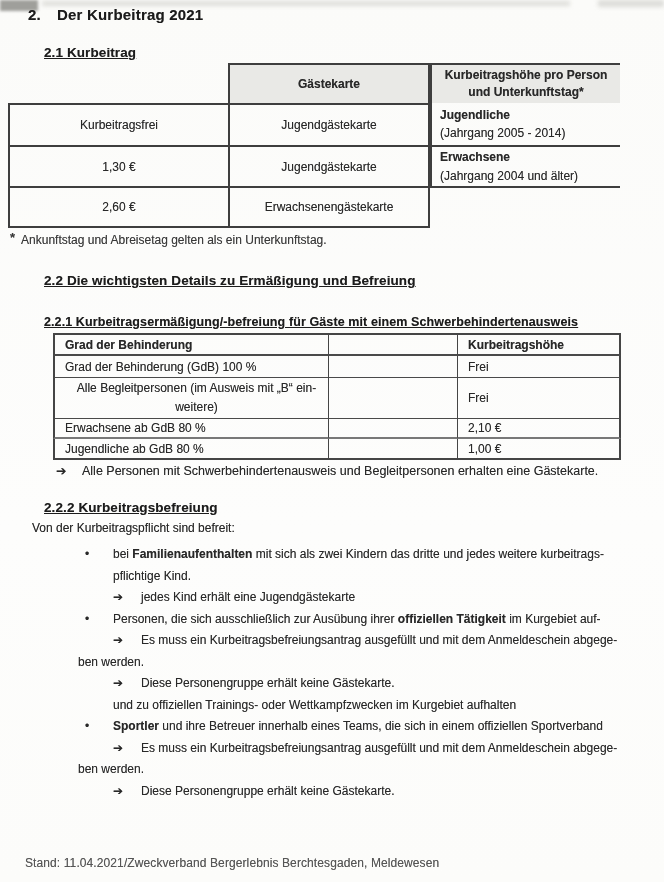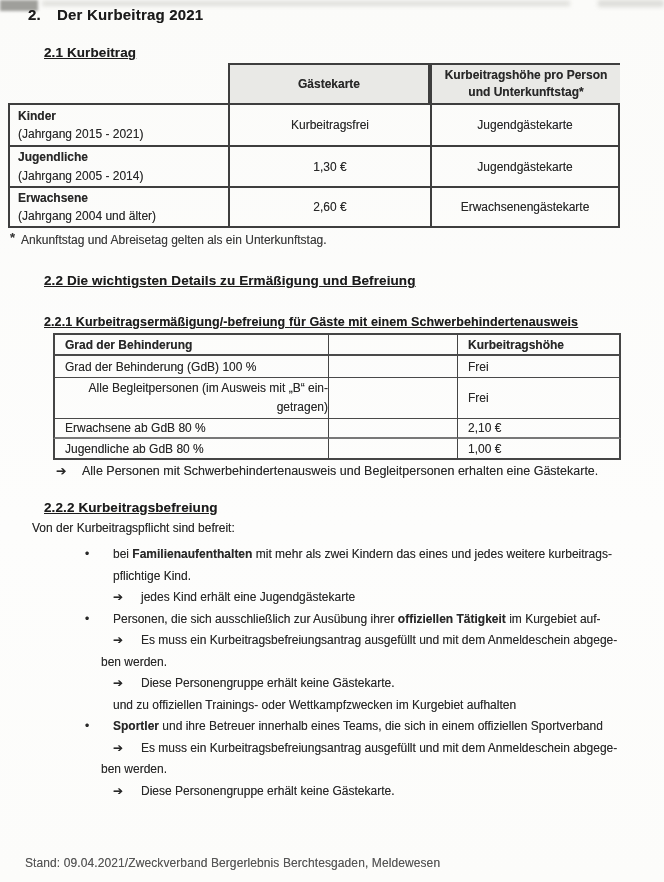--- a/index.html
+++ b/index.html
@@ -50,32 +50,32 @@
         grid-template-rows:23px 22px 41px 20px 21px; }
   .t2 > div { box-sizing:border-box; border-left:1.6px solid #454545; font-size:12px;
               display:flex; align-items:center; padding-left:10px; }
   .t2 .outl { border-left:2px solid #454545; }
   .t2 .outr { border-right:2px solid #454545; }
   .t2 .hd  { border-top:2px solid #454545; border-bottom:2.5px solid #4a4a4a; font-weight:700; }
   .t2 .r1  { border-bottom:1.4px solid #4a4a4a; }
   .t2 .r2  { border-bottom:1.4px solid #4a4a4a; }
   .t2 .r3  { border-bottom:2.5px solid #787878; }
   .t2 .r4  { border-bottom:2px solid #454545; }
-  .t2 .two { flex-direction:column; align-items:flex-end; justify-content:center; line-height:19px; }
+  .t2 .two { flex-direction:column; align-items:center; justify-content:center; line-height:19px; }
 
   .note221 { position:absolute; left:56px; top:463px; font-size:12.5px; white-space:nowrap; }
   .arrow-g { display:inline-block; width:26px; }
 
   
   .bullets { position:absolute; left:0; top:544px; width:664px; }
   .bl { height:21.5px; line-height:21.5px; font-size:12px; white-space:nowrap; }
   .mk-b { display:inline-block; margin-left:85px; width:28px; }
   .mk-a { display:inline-block; margin-left:113px; width:28px; }
   .cont1 { padding-left:113px; }
-  .cont2 { padding-left:101px; }
+  .cont2 { padding-left:78px; }
   .bl b, .t1 b { font-weight:700; }
 
   .footer { position:absolute; left:25px; top:856px; font-size:12px; color:#565656; letter-spacing:.1px; }
 </style>
 </head>
 <body>
 
 <div class="page">
 
   <div class="smudge1"></div>
@@ -91,24 +91,20 @@
   <div class="t1">
     <div></div>
     <div class="th last">
       <span>Gästekarte</span>
     </div>
     <div class="th">
       <span>Kurbeitragshöhe pro Person</span>
       <span>und Unterkunftstag*</span>
     </div>
 
-    <div class="td label rowtop">
-      <span class="g">Kinder</span>
-      <span>(Jahrgang 2015 - 2021)</span>
-    </div>
     <div class="td rowtop">Kurbeitragsfrei</div>
     <div class="td rowtop lastcol">Jugendgästekarte</div>
 
     <div class="td label">
       <span class="g">Jugendliche</span>
       <span>(Jahrgang 2005 - 2014)</span>
     </div>
     <div class="td">1,30 €</div>
     <div class="td lastcol">Jugendgästekarte</div>
 
@@ -131,21 +127,21 @@
     <div class="hd outl">Grad der Behinderung</div>
     <div class="hd"></div>
     <div class="hd outr">Kurbeitragshöhe</div>
 
     <div class="r1 outl">Grad der Behinderung (GdB) 100 %</div>
     <div class="r1"></div>
     <div class="r1 outr">Frei</div>
 
     <div class="r2 outl two">
       <span>Alle Begleitpersonen (im Ausweis mit „B“ ein-</span>
-      <span>getragen)</span>
+      <span>weitere)</span>
     </div>
     <div class="r2"></div>
     <div class="r2 outr">Frei</div>
 
     <div class="r3 outl">Erwachsene ab GdB 80 %</div>
     <div class="r3"></div>
     <div class="r3 outr">2,10 €</div>
 
     <div class="r4 outl">Jugendliche ab GdB 80 %</div>
     <div class="r4"></div>
@@ -154,21 +150,21 @@
 
   <div class="note221">
     <span class="arrow-g">➔</span><span>Alle Personen mit Schwerbehindertenausweis und Begleitpersonen erhalten eine Gästekarte.</span>
   </div>
 
   <div class="hd2 h222">2.2.2 Kurbeitragsbefreiung</div>
   <div class="intro">Von der Kurbeitragspflicht sind befreit:</div>
 
   <div class="bullets">
     <div class="bl">
-      <span class="mk-b">•</span><span>bei </span><b>Familienaufenthalten</b><span> mit mehr als zwei Kindern das eines und jedes weitere kurbeitrags-</span>
+      <span class="mk-b">•</span><span>bei </span><b>Familienaufenthalten</b><span> mit sich als zwei Kindern das dritte und jedes weitere kurbeitrags-</span>
     </div>
     <div class="bl cont1">pflichtige Kind.</div>
     <div class="bl">
       <span class="mk-a">➔</span><span>jedes Kind erhält eine Jugendgästekarte</span>
     </div>
 
     <div class="bl">
       <span class="mk-b">•</span><span>Personen, die sich ausschließlich zur Ausübung ihrer </span><b>offiziellen Tätigkeit</b><span> im Kurgebiet auf-</span>
     </div>
     <div class="bl">
@@ -185,15 +181,15 @@
     </div>
     <div class="bl">
       <span class="mk-a">➔</span><span>Es muss ein Kurbeitragsbefreiungsantrag ausgefüllt und mit dem Anmeldeschein abgege-</span>
     </div>
     <div class="bl cont2">ben werden.</div>
     <div class="bl">
       <span class="mk-a">➔</span><span>Diese Personengruppe erhält keine Gästekarte.</span>
     </div>
   </div>
 
-  <div class="footer">Stand: 09.04.2021/Zweckverband Bergerlebnis Berchtesgaden, Meldewesen</div>
+  <div class="footer">Stand: 11.04.2021/Zweckverband Bergerlebnis Berchtesgaden, Meldewesen</div>
 
 </div>
 
 </body></html>

